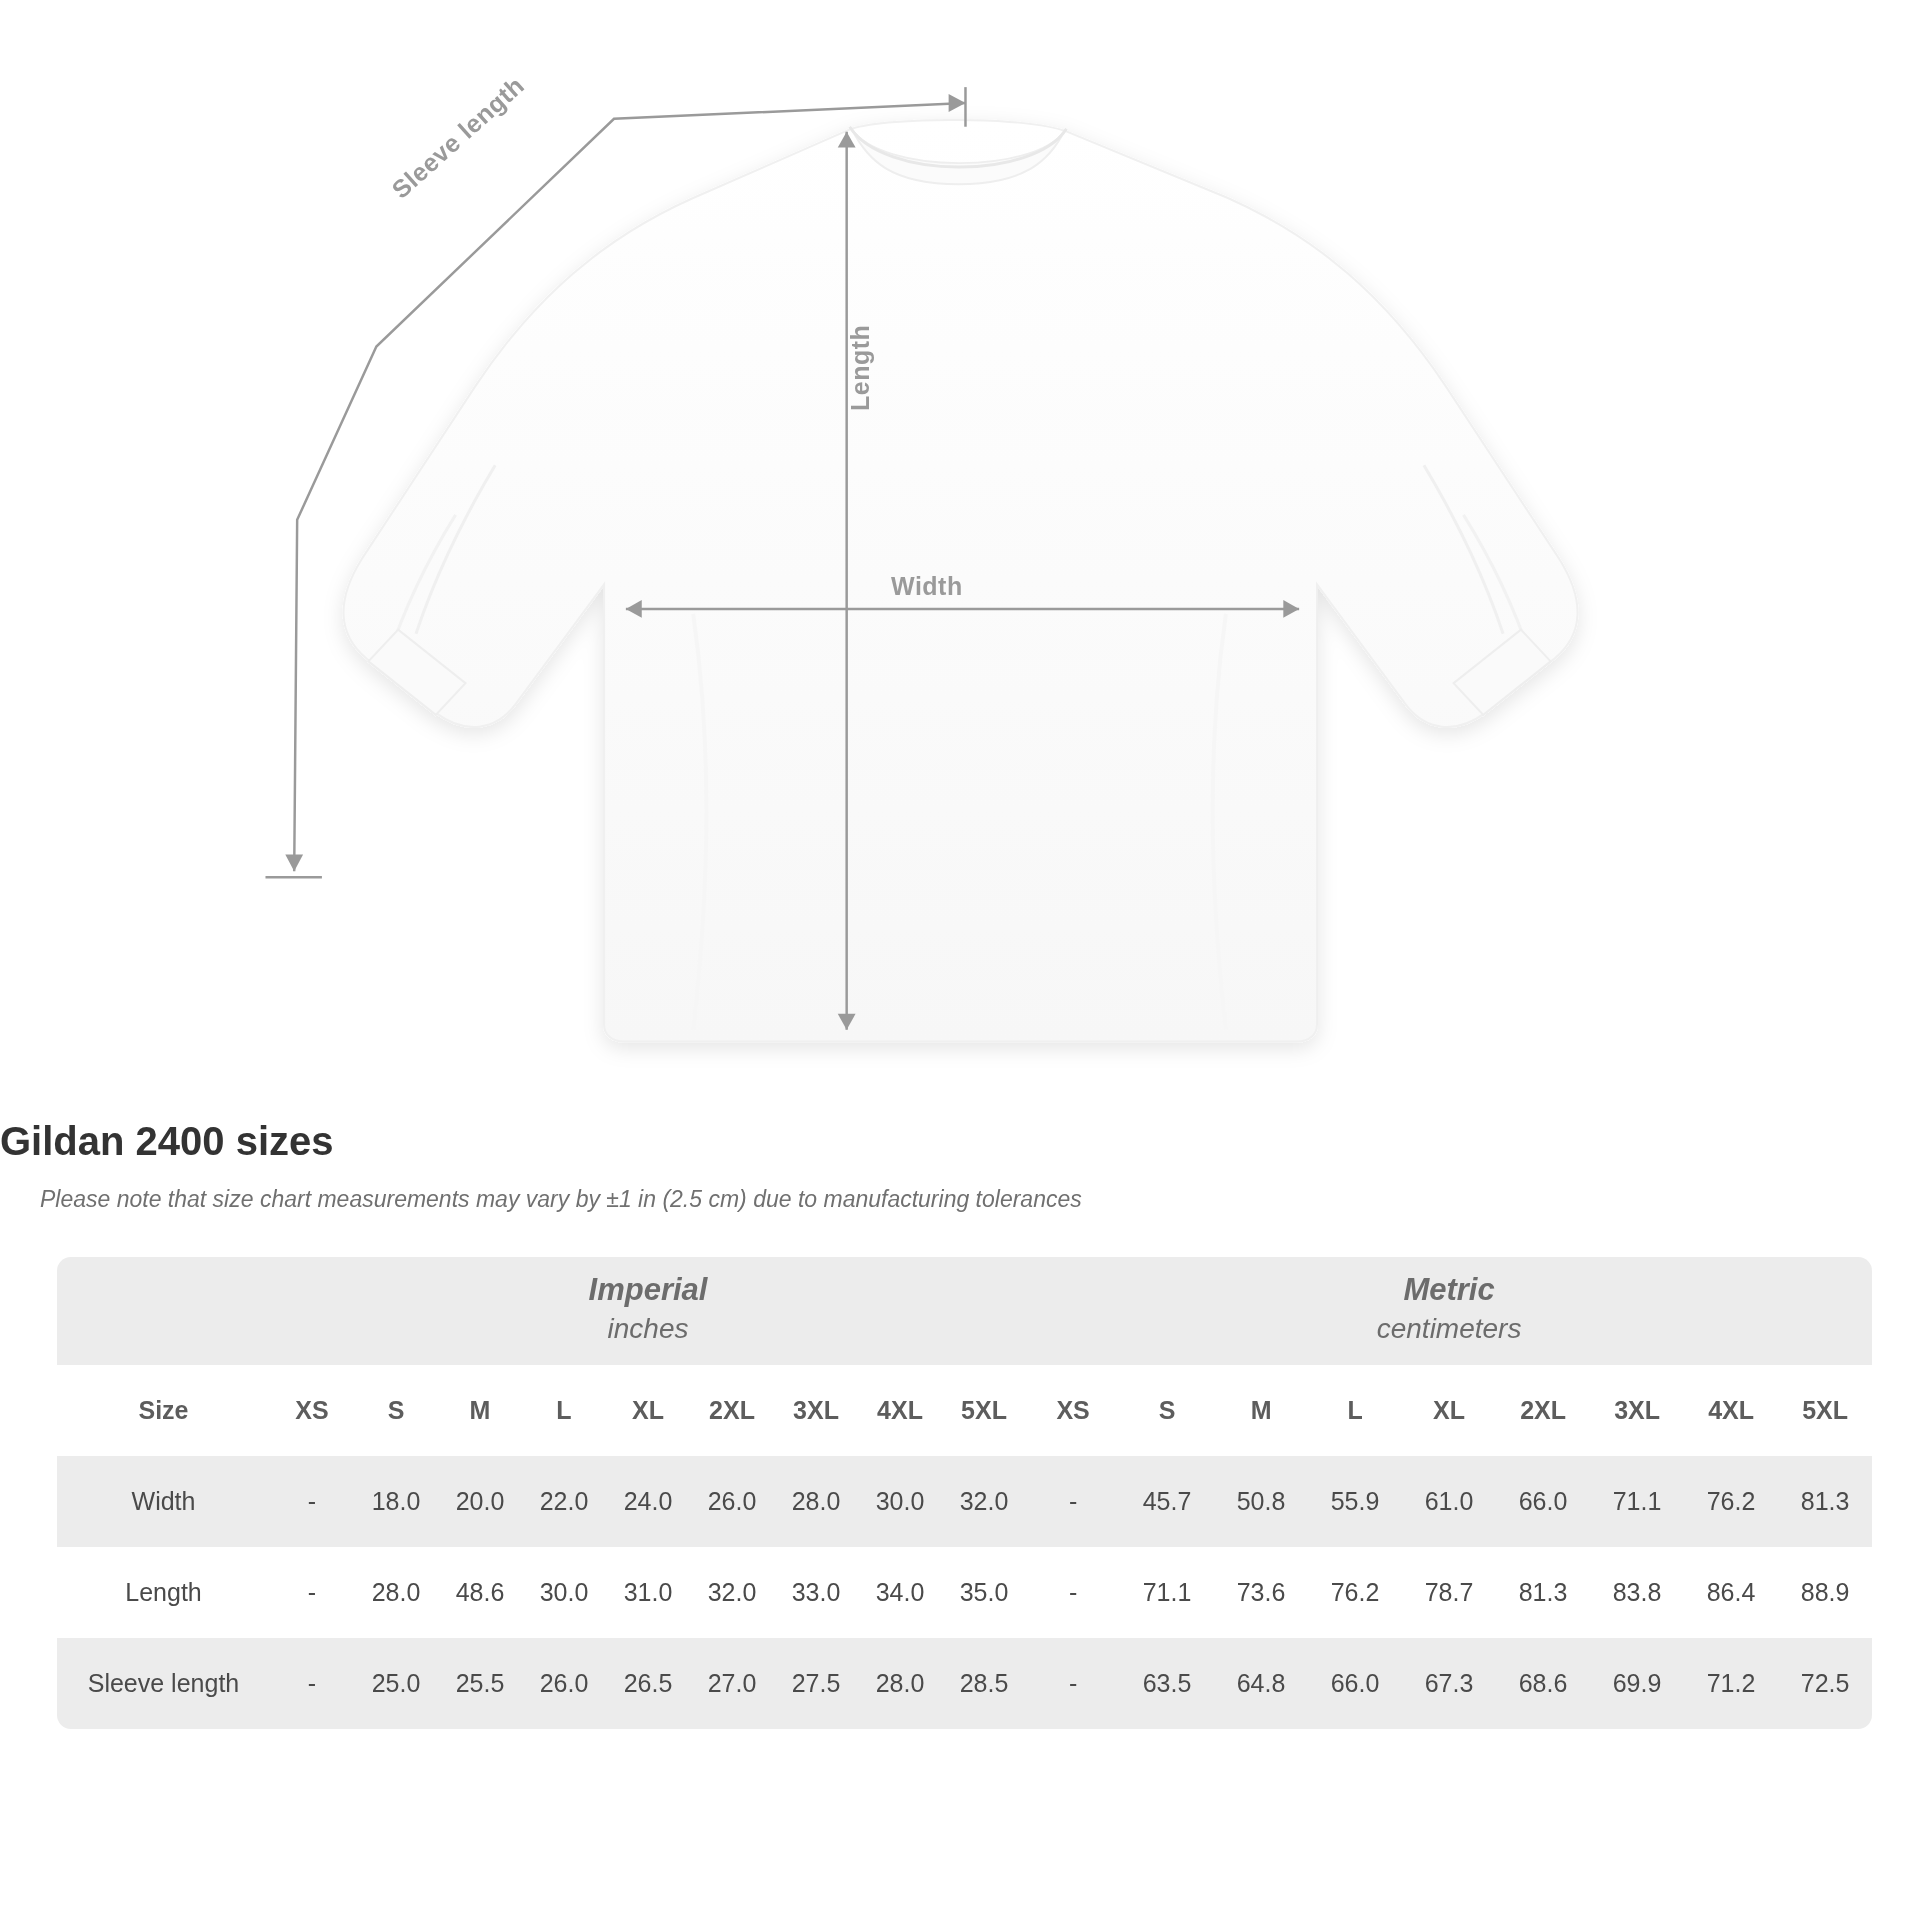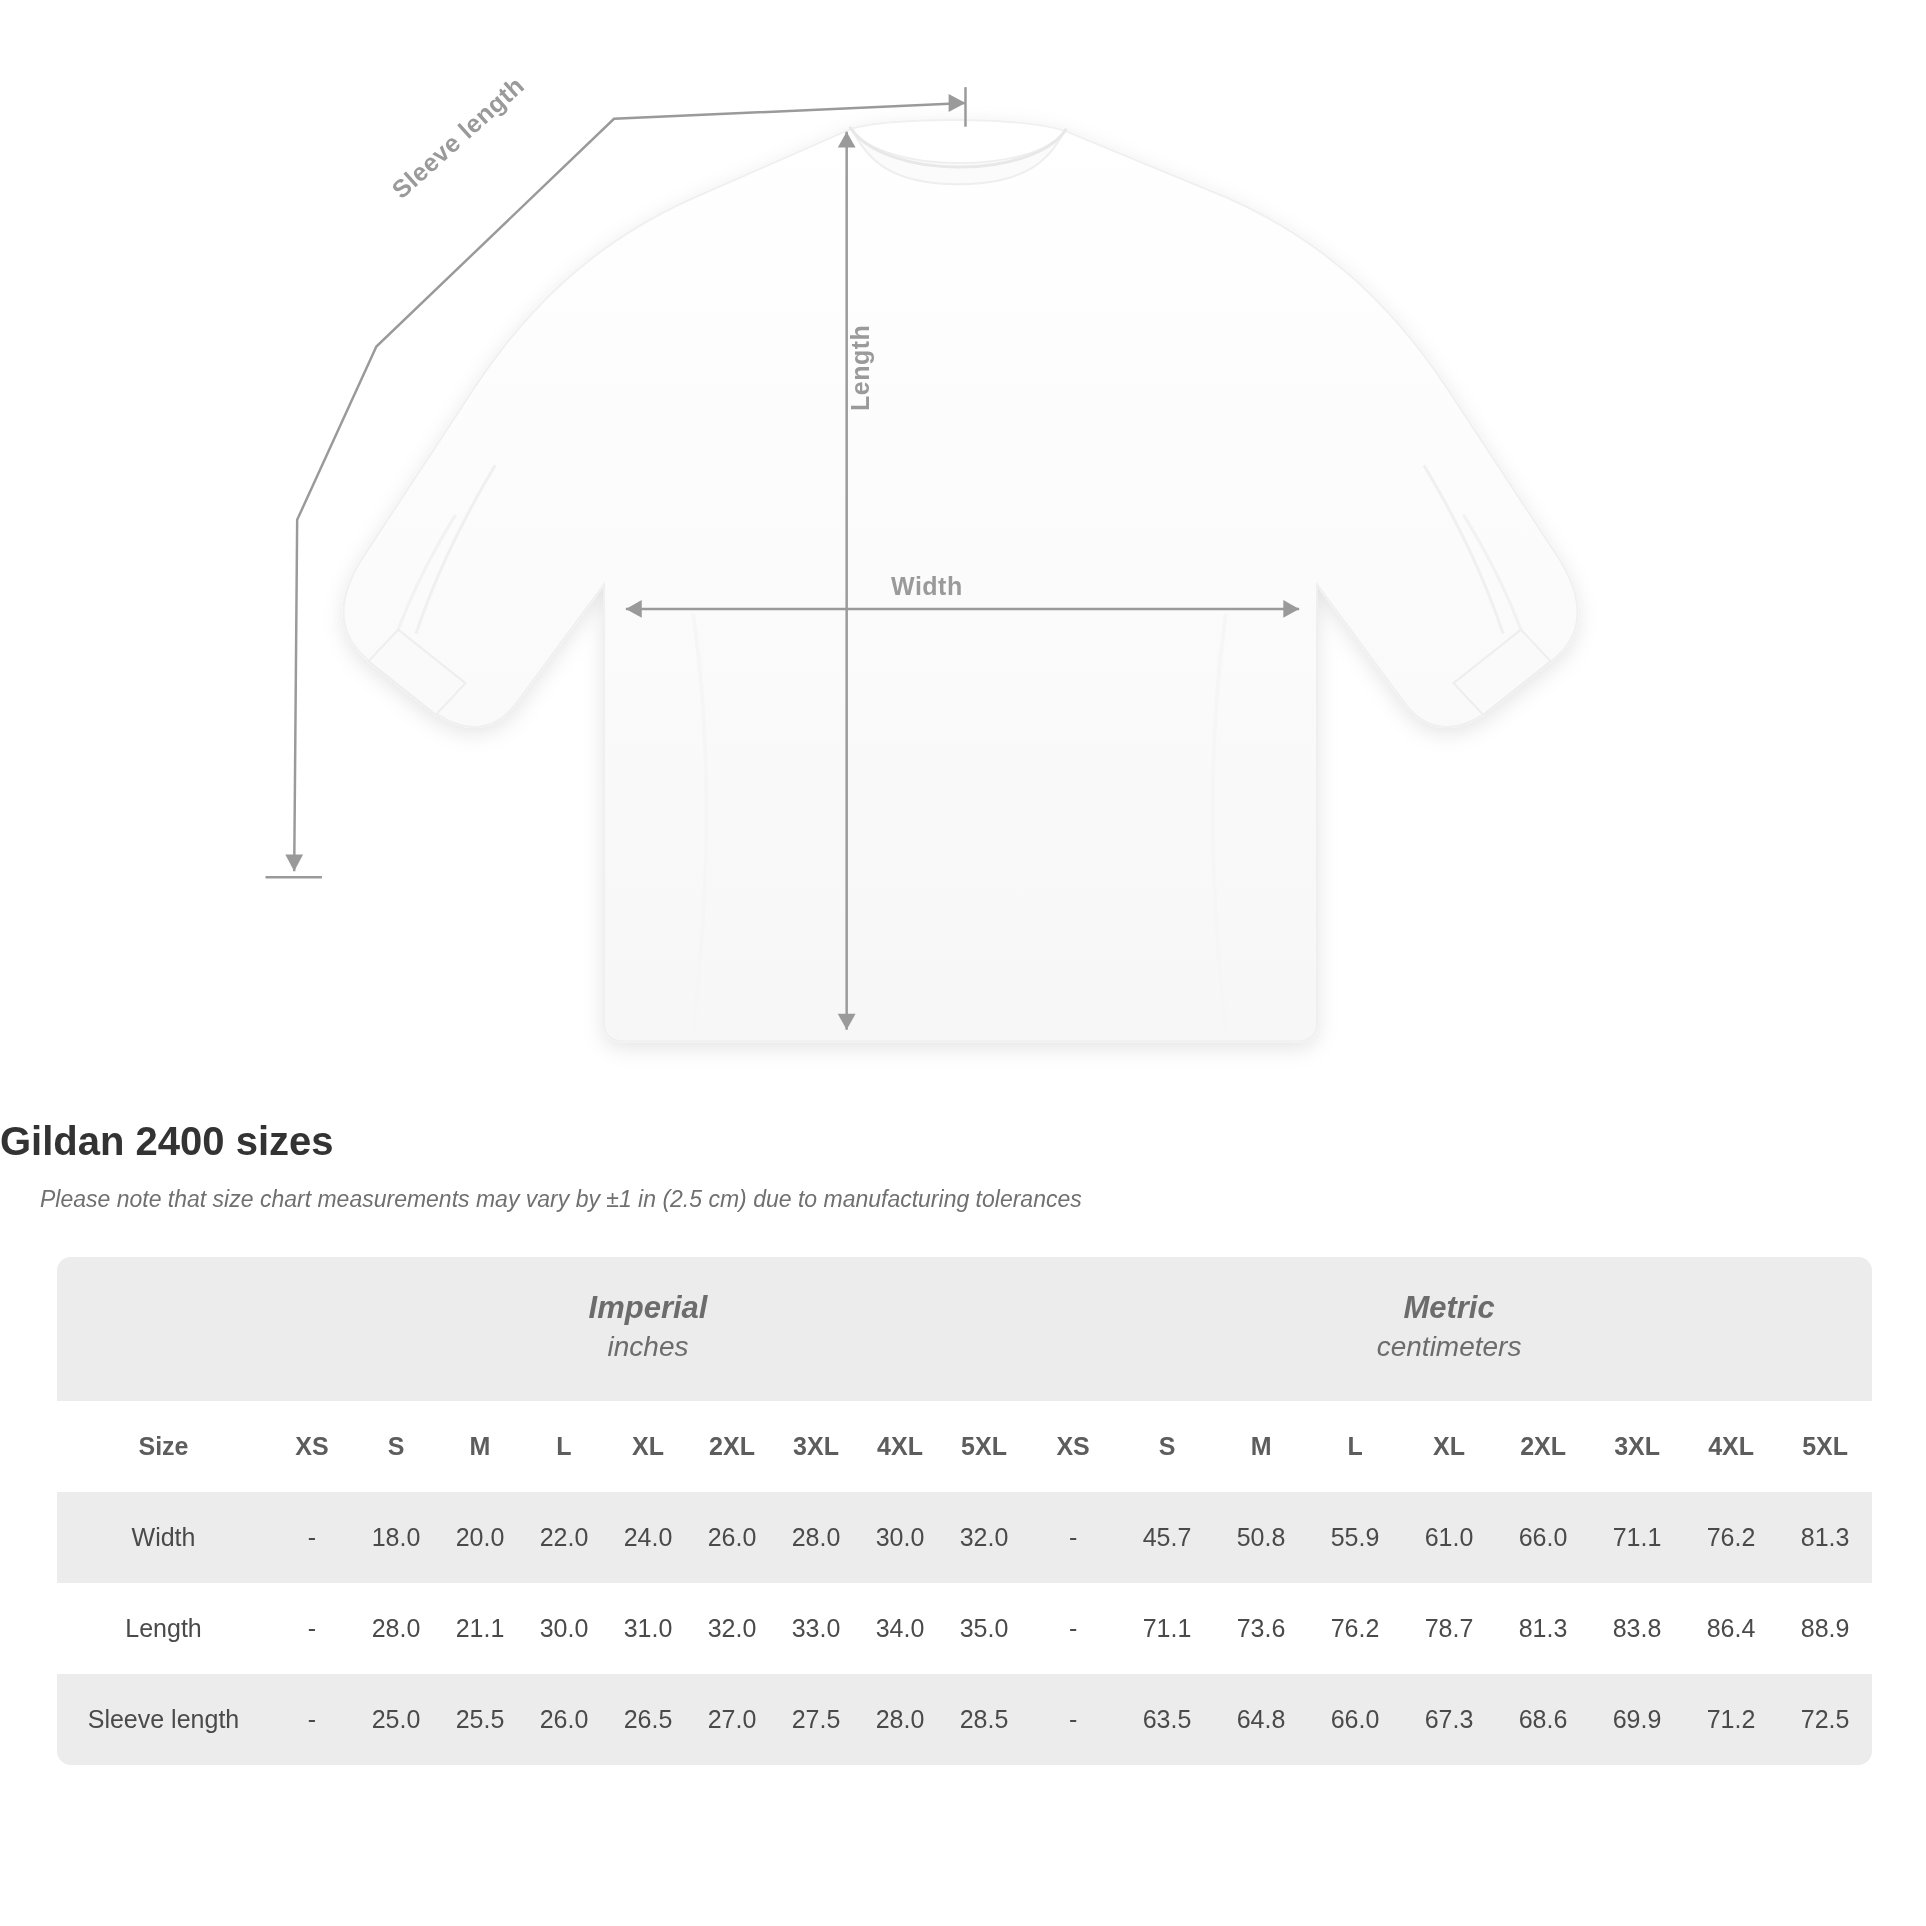--- a/index.html
+++ b/index.html
@@ -86,21 +86,21 @@
   }
   table.size-table td, table.size-table th {
     text-align: center;
     vertical-align: middle;
     font-size: 25px;
     color: #4a4a4a;
     font-weight: normal;
     padding: 0;
   }
   .unit-head {
-    height: 144px;
+    height: 108px;
     background: #ececec;
   }
   .unit-head .unit-name {
     font-size: 31px;
     font-weight: bold;
     font-style: italic;
     color: #6c6c6c;
     display: block;
     line-height: 1.15;
   }
@@ -288,21 +288,21 @@
           <td>66.0</td>
           <td>71.1</td>
           <td>76.2</td>
           <td>81.3</td>
         </tr>
 
         <tr class="data-row plain">
           <td class="rowlabel">Length</td>
           <td>-</td>
           <td>28.0</td>
-          <td>21.1</td>
+          <td>48.6</td>
           <td>30.0</td>
           <td>31.0</td>
           <td>32.0</td>
           <td>33.0</td>
           <td>34.0</td>
           <td>35.0</td>
           <td>-</td>
           <td>71.1</td>
           <td>73.6</td>
           <td>76.2</td>

